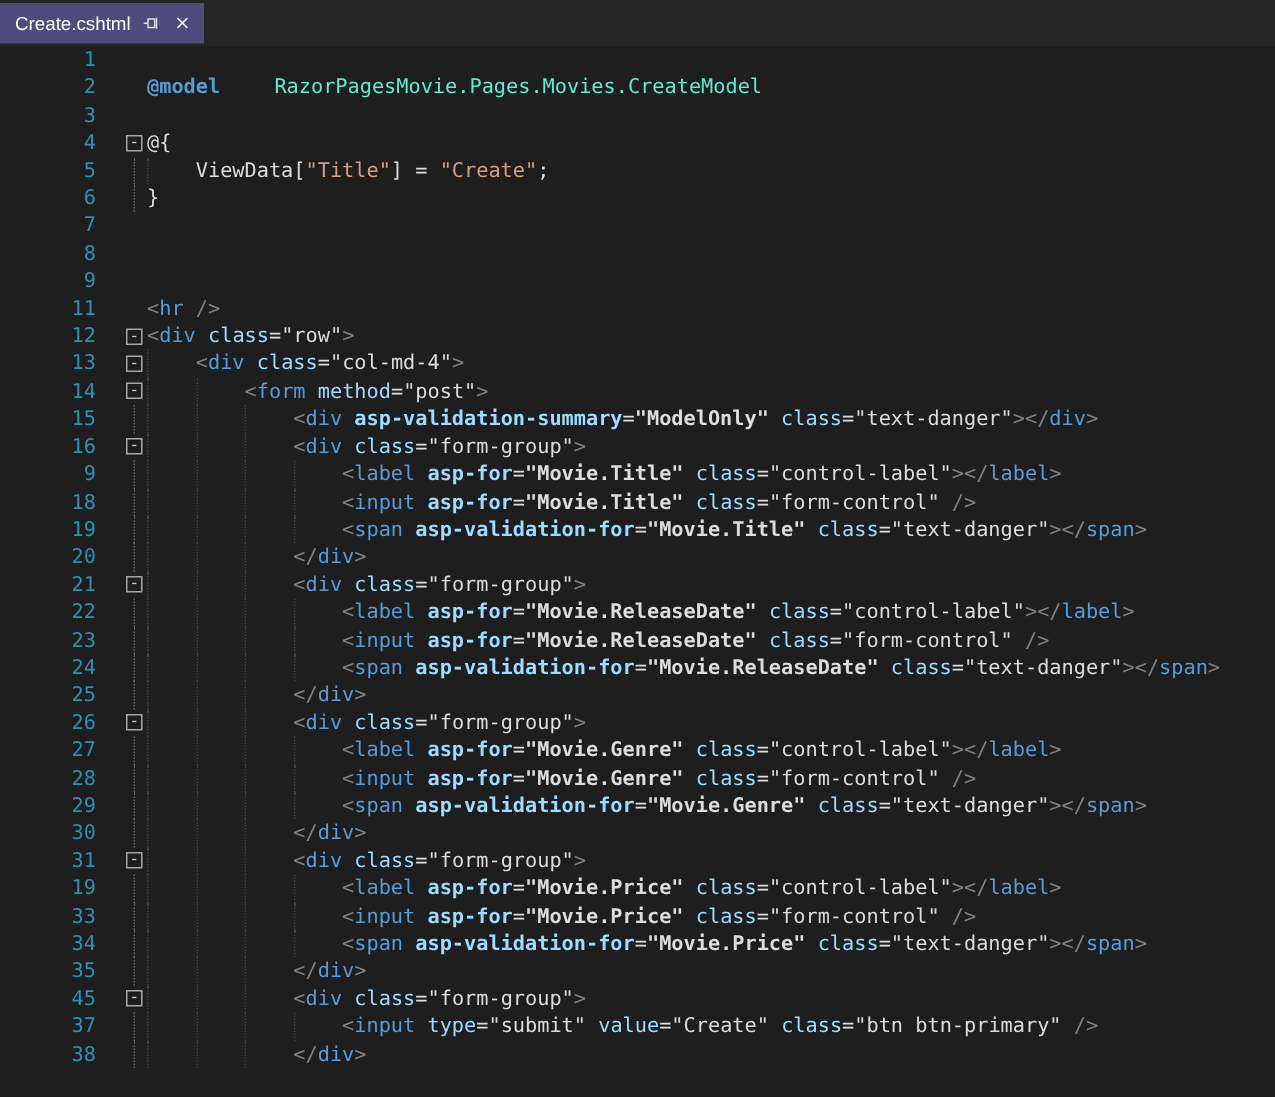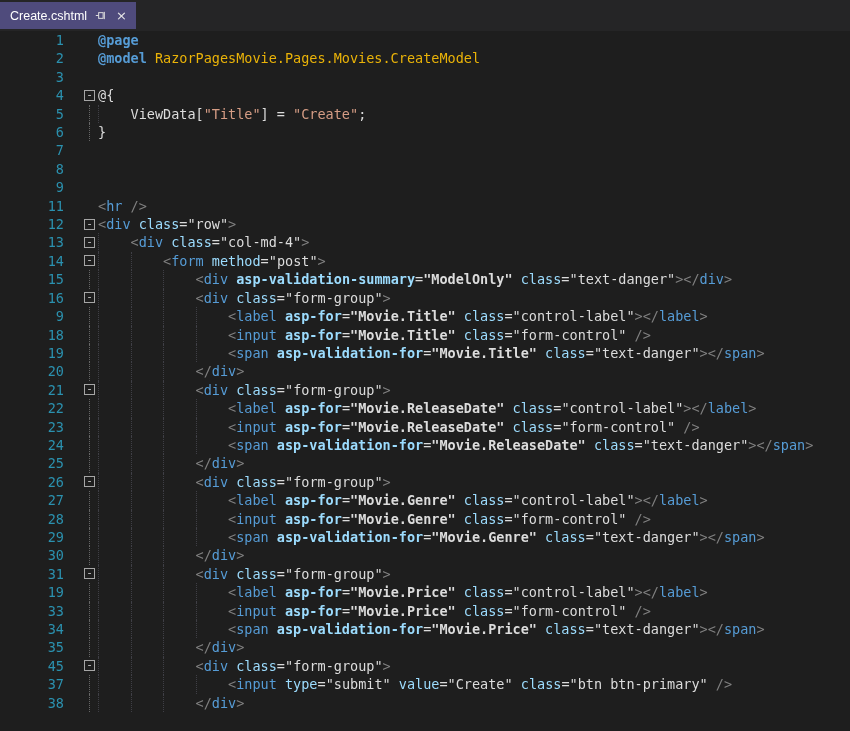--- a/index.html
+++ b/index.html
@@ -28,21 +28,21 @@
     position:absolute; left:20px; top:3.5px; width:11px; height:11px;
     border:1px solid #a6a6a6; background:#1e1e1e; color:#c8c8c8;
     font-size:11px; line-height:8px; text-align:center;
   }
   .fline { position:absolute; left:25px; top:0; bottom:0; border-left:1px dotted #666666; }
   .codetext { position:relative; flex:1; white-space:pre; }
   .guide { position:absolute; top:0; bottom:0; border-left:1px dotted #3f3f46; }
 
   
   .tk-k { color:#569cd6; font-weight:bold; } 
-  .tk-y { color:#eab308; }                   
+  .tk-y { color:#5eead4;margin-left:28px; }                   
   .tk-d { color:#dcdcdc; }                   
   .tk-s { color:#d69d85; }                   
   .tk-p { color:#808080; }                   
   .tk-t { color:#569cd6; }                   
   .tk-a { color:#9cdcfe; }                   
   .tk-h { color:#9cdcfe; font-weight:bold; } 
   .tk-v { color:#dcdcdc; }                   
   .tk-b { color:#dcdcdc; font-weight:bold; } 
 </style>
 </head>
@@ -59,21 +59,20 @@
       </svg>
     </span>
     <span class="close">×</span>
   </div>
 </div>
 
 <div class="editor">
     <div class="line">
       <div class="num">1</div>
       <div class="foldcol"></div>
-      <div class="codetext"><span><span></span><span class="tk-k">@page</span></span></div>
     </div>
     <div class="line">
       <div class="num">2</div>
       <div class="foldcol"></div>
       <div class="codetext"><span><span></span><span class="tk-k">@model</span><span class="tk-d"> </span><span class="tk-y">RazorPagesMovie.Pages.Movies.CreateModel</span></span></div>
     </div>
     <div class="line">
       <div class="num">3</div>
       <div class="foldcol"></div>
       <div class="codetext"><span><span></span></span></div>

